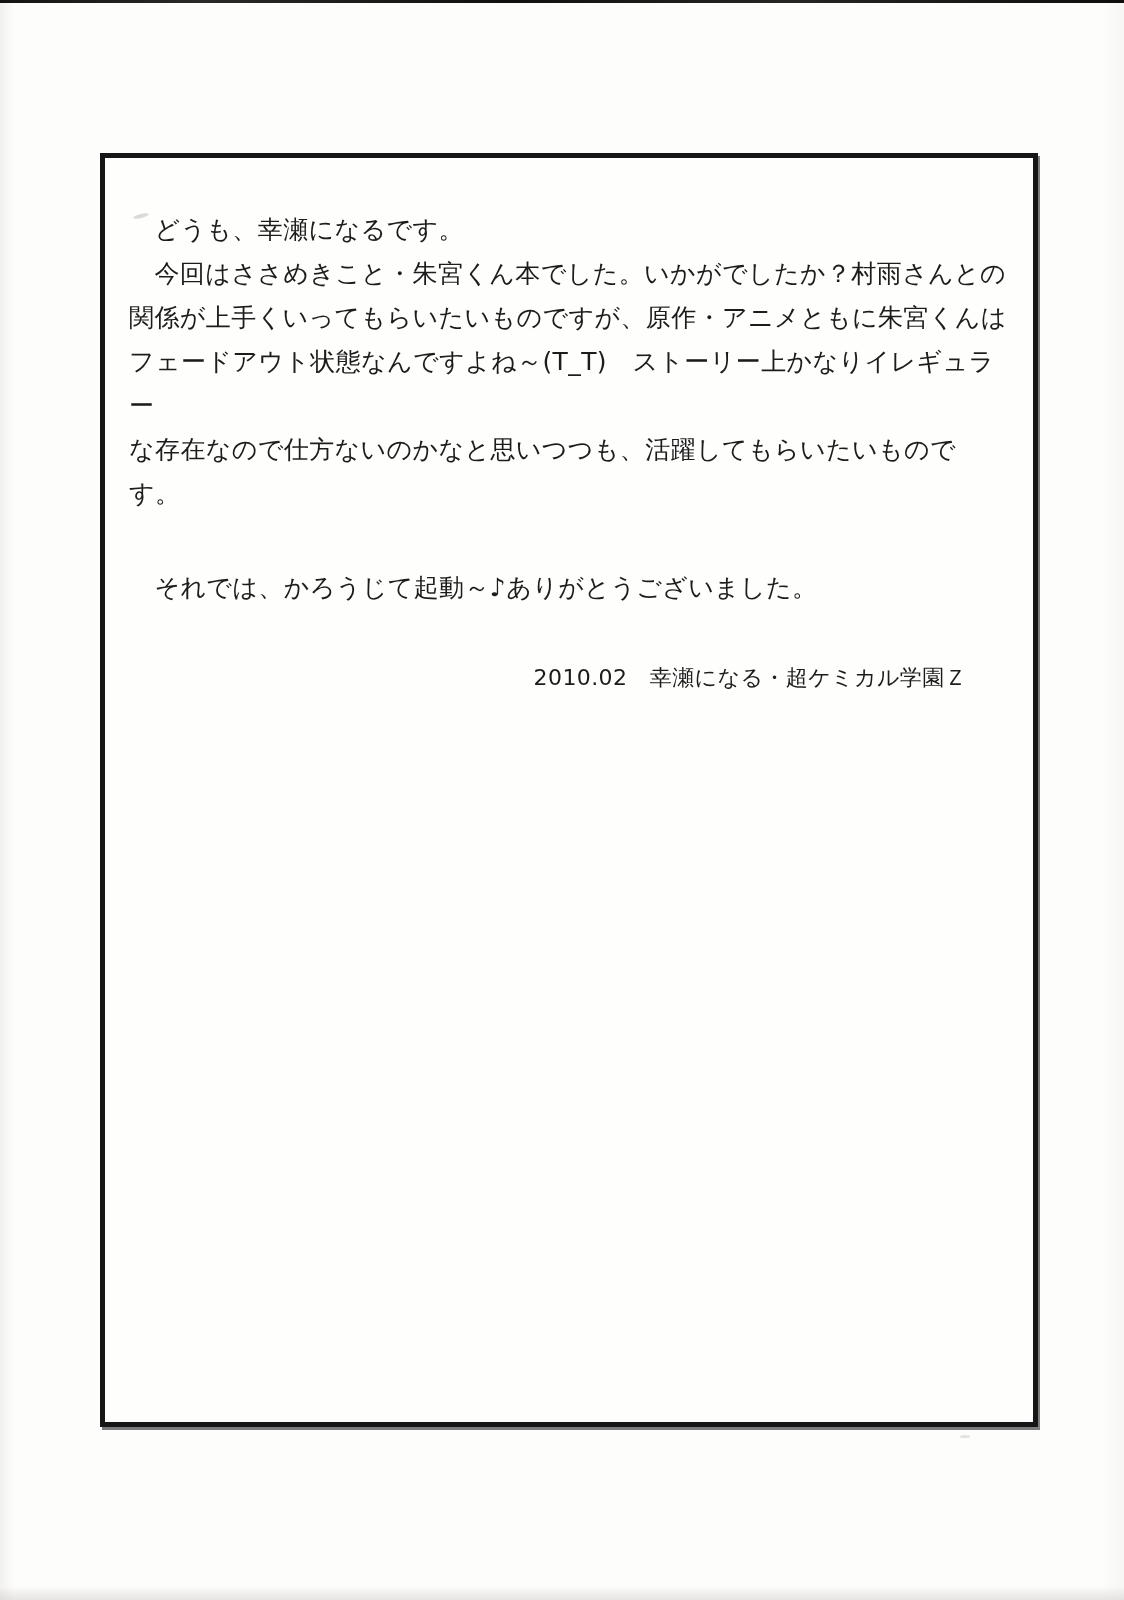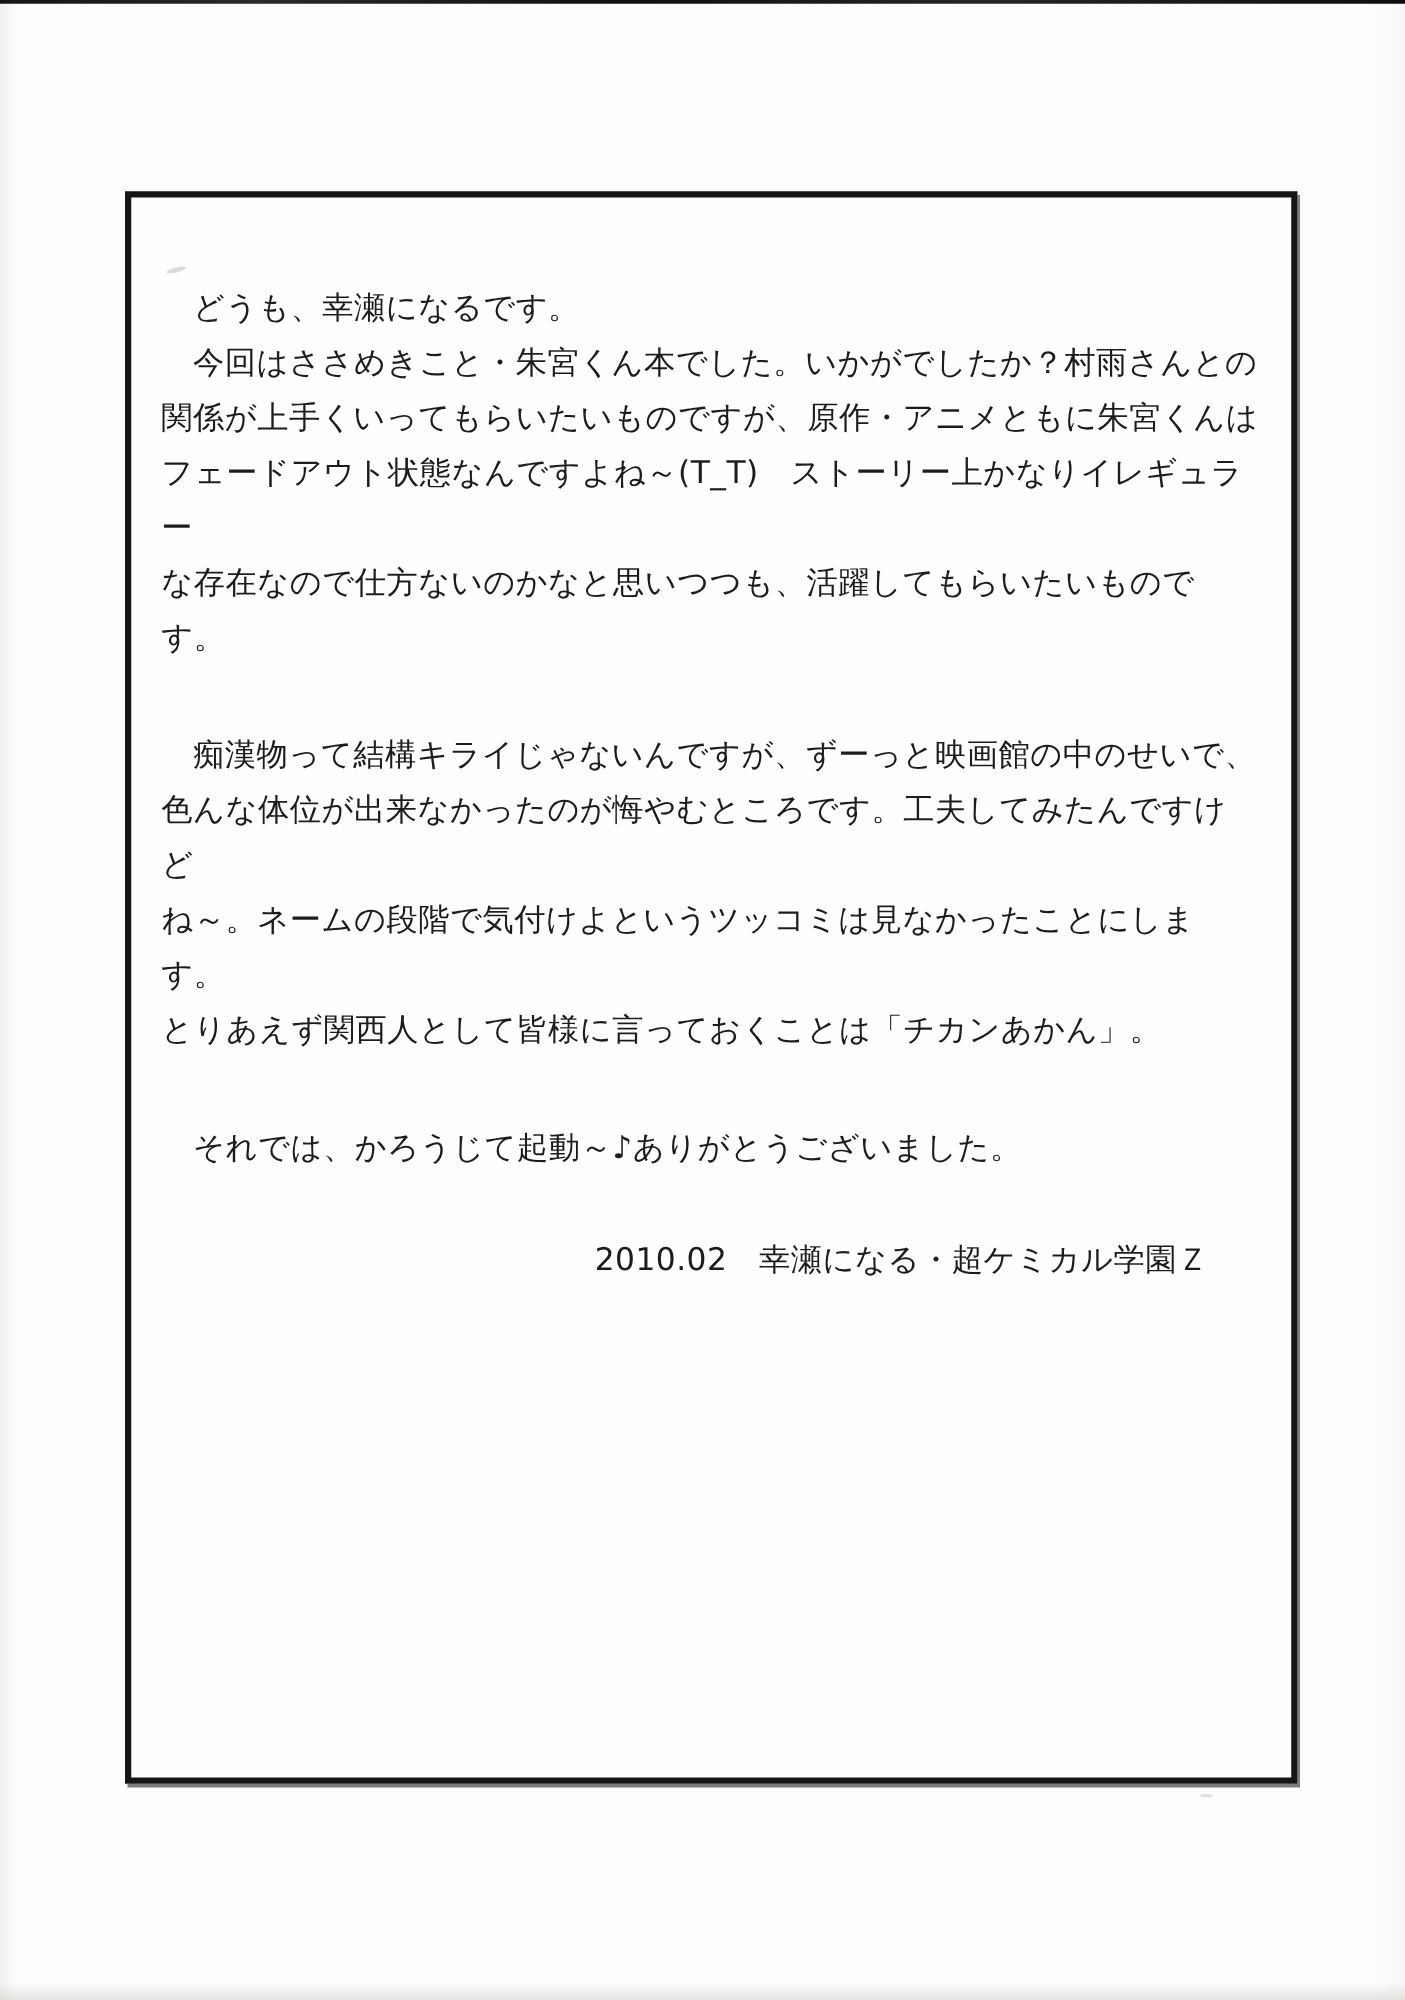--- a/index.html
+++ b/index.html
@@ -71,56 +71,51 @@
   }
   .text-block {
     position: absolute;
     left: 24px;
     top: 50px;
     right: 26px;
     color: #1c1c1c;
     font-size: 25px;
     line-height: 44px;
     letter-spacing: 0.4px;
-    margin-top: 16px;
   }
   .para {
     margin: 0 0 50px 0;
     white-space: pre-line;
     text-align: left;
   }
   .para.closing {
     margin-bottom: 46px;
   }
   .signature {
     margin: 0;
     white-space: pre-line;
     text-align: right;
     padding-right: 40px;
-    font-size: 25px;
+    font-size: 22px;
     line-height: 44px;
   }
 </style>
 </head>
 <body>
 
 <div class="page">
   <div class="scan-top-line"></div>
 
   <div class="frame">
     <div class="text-block">
       <p class="para">　どうも、幸瀬になるです。
 　今回はささめきこと・朱宮くん本でした。いかがでしたか？村雨さんとの
 関係が上手くいってもらいたいものですが、原作・アニメともに朱宮くんは
 フェードアウト状態なんですよね～(T_T)　ストーリー上かなりイレギュラー
 な存在なので仕方ないのかなと思いつつも、活躍してもらいたいものです。</p>
-      <p class="para">　痴漢物って結構キライじゃないんですが、ずーっと映画館の中のせいで、
-色んな体位が出来なかったのが悔やむところです。工夫してみたんですけど
-ね～。ネームの段階で気付けよというツッコミは見なかったことにします。
-とりあえず関西人として皆様に言っておくことは「チカンあかん」。</p>
       <p class="para closing">　それでは、かろうじて起動～♪ありがとうございました。</p>
       <p class="signature">2010.02　幸瀬になる・超ケミカル学園Ｚ</p>
     </div>
   </div>
 
   <div class="smudge-a"></div>
   <div class="smudge-b"></div>
   <div class="scan-bottom-shade"></div>
 </div>
 

